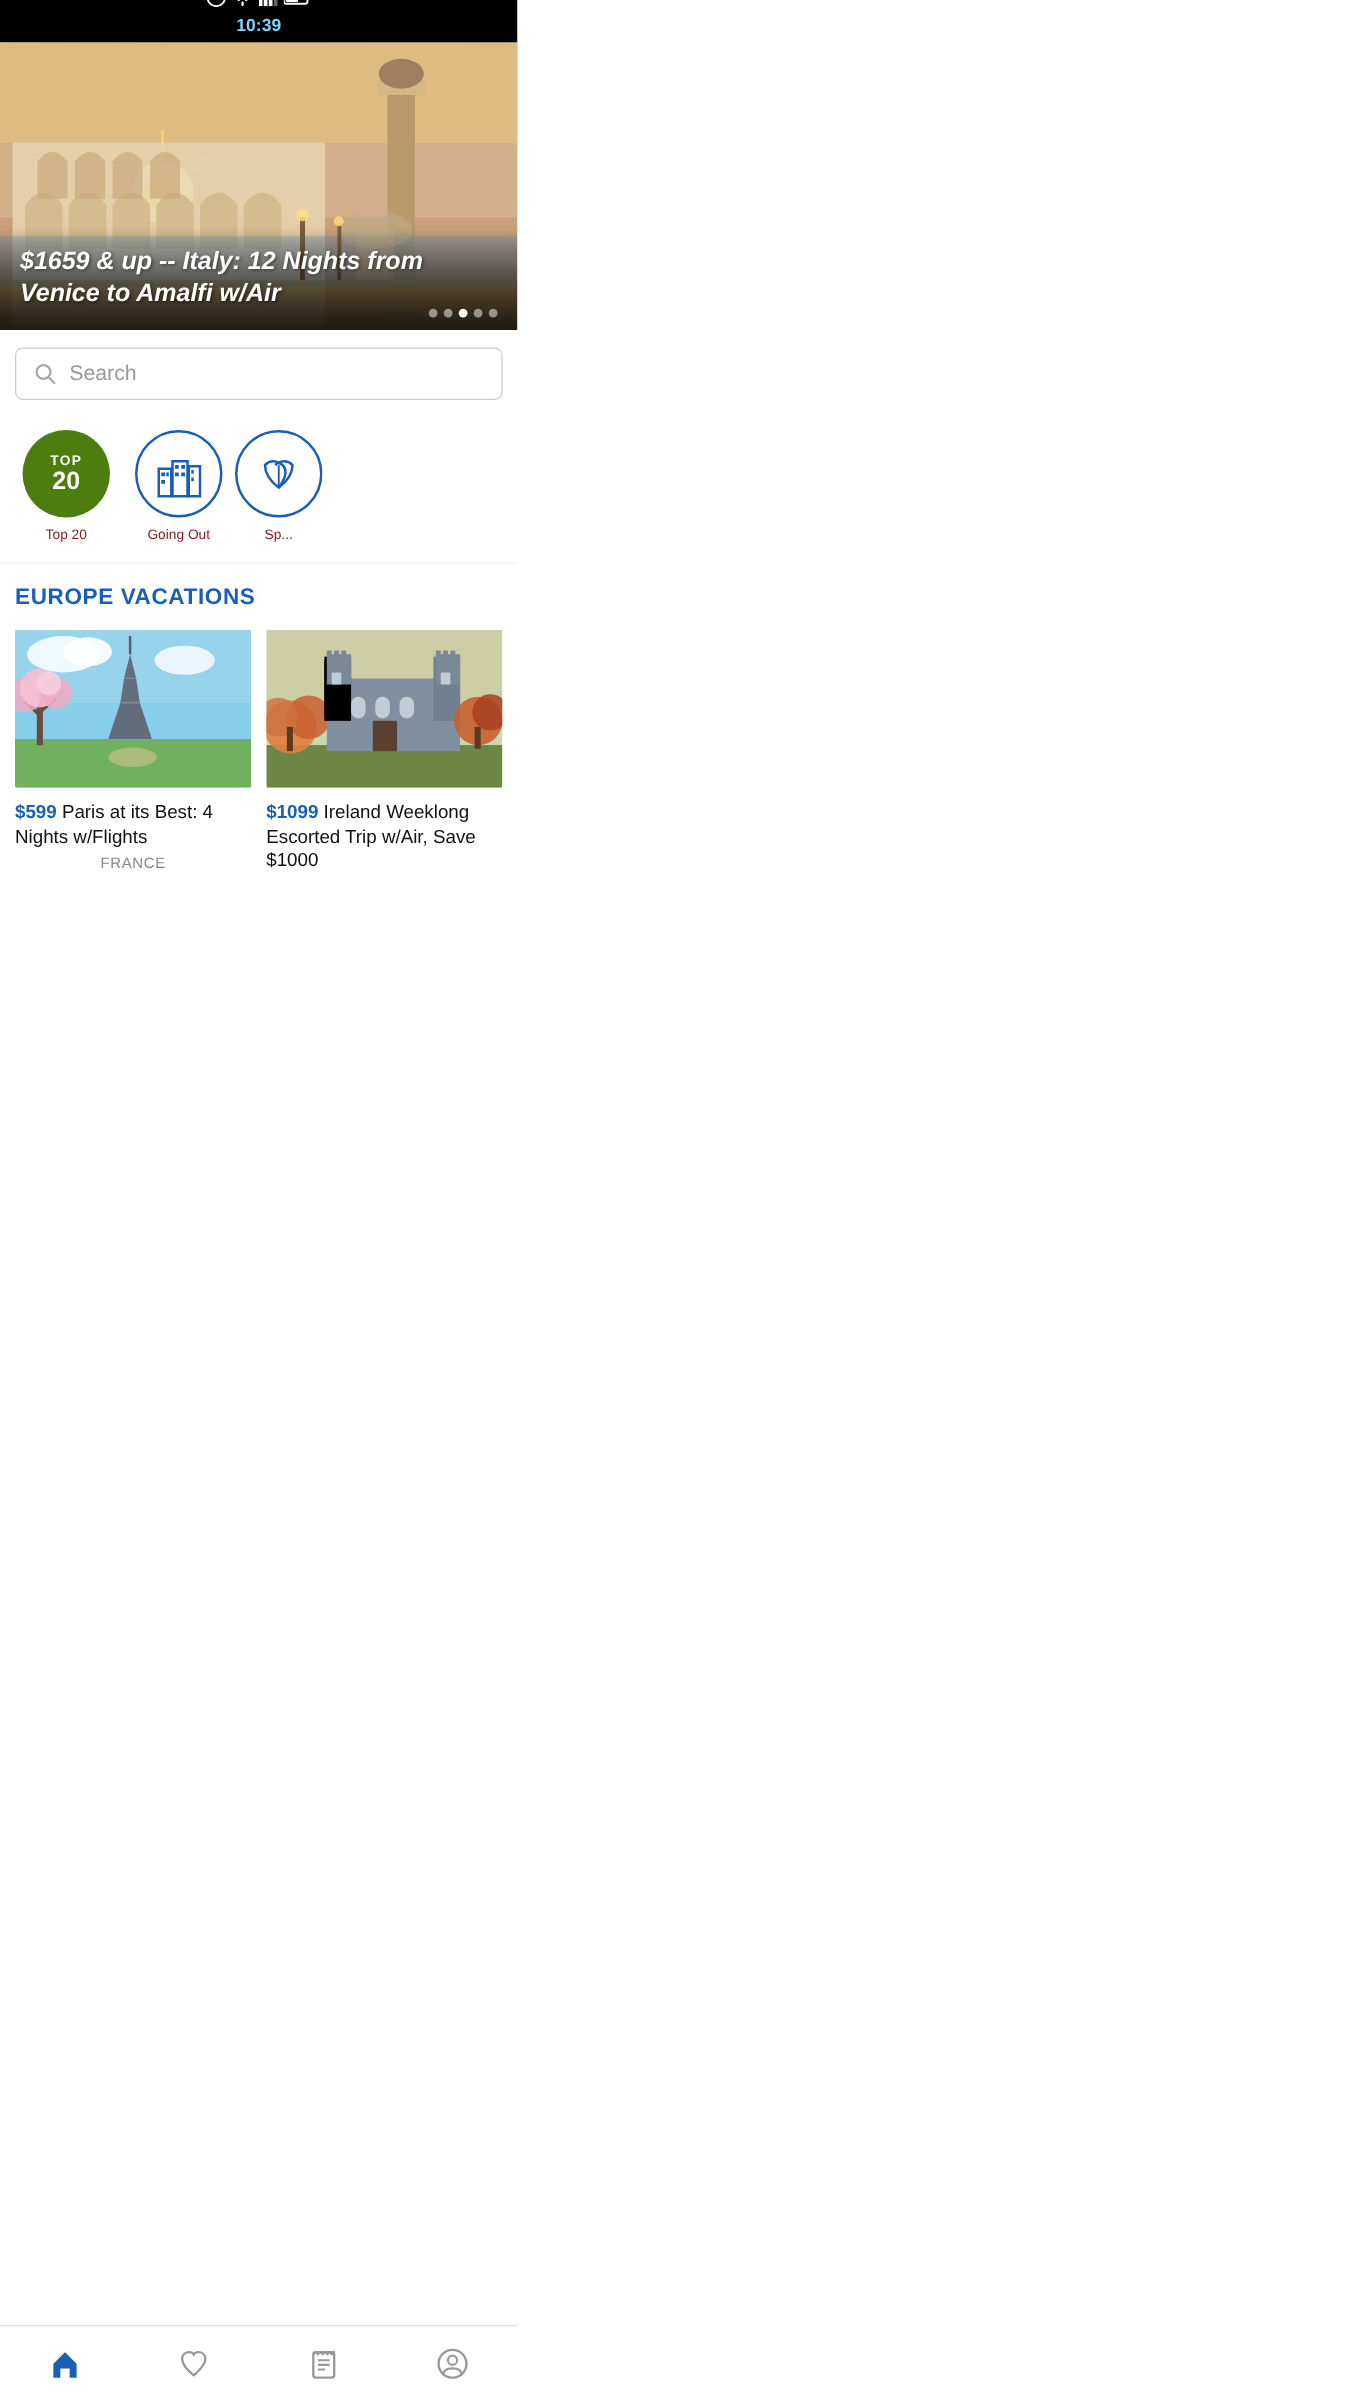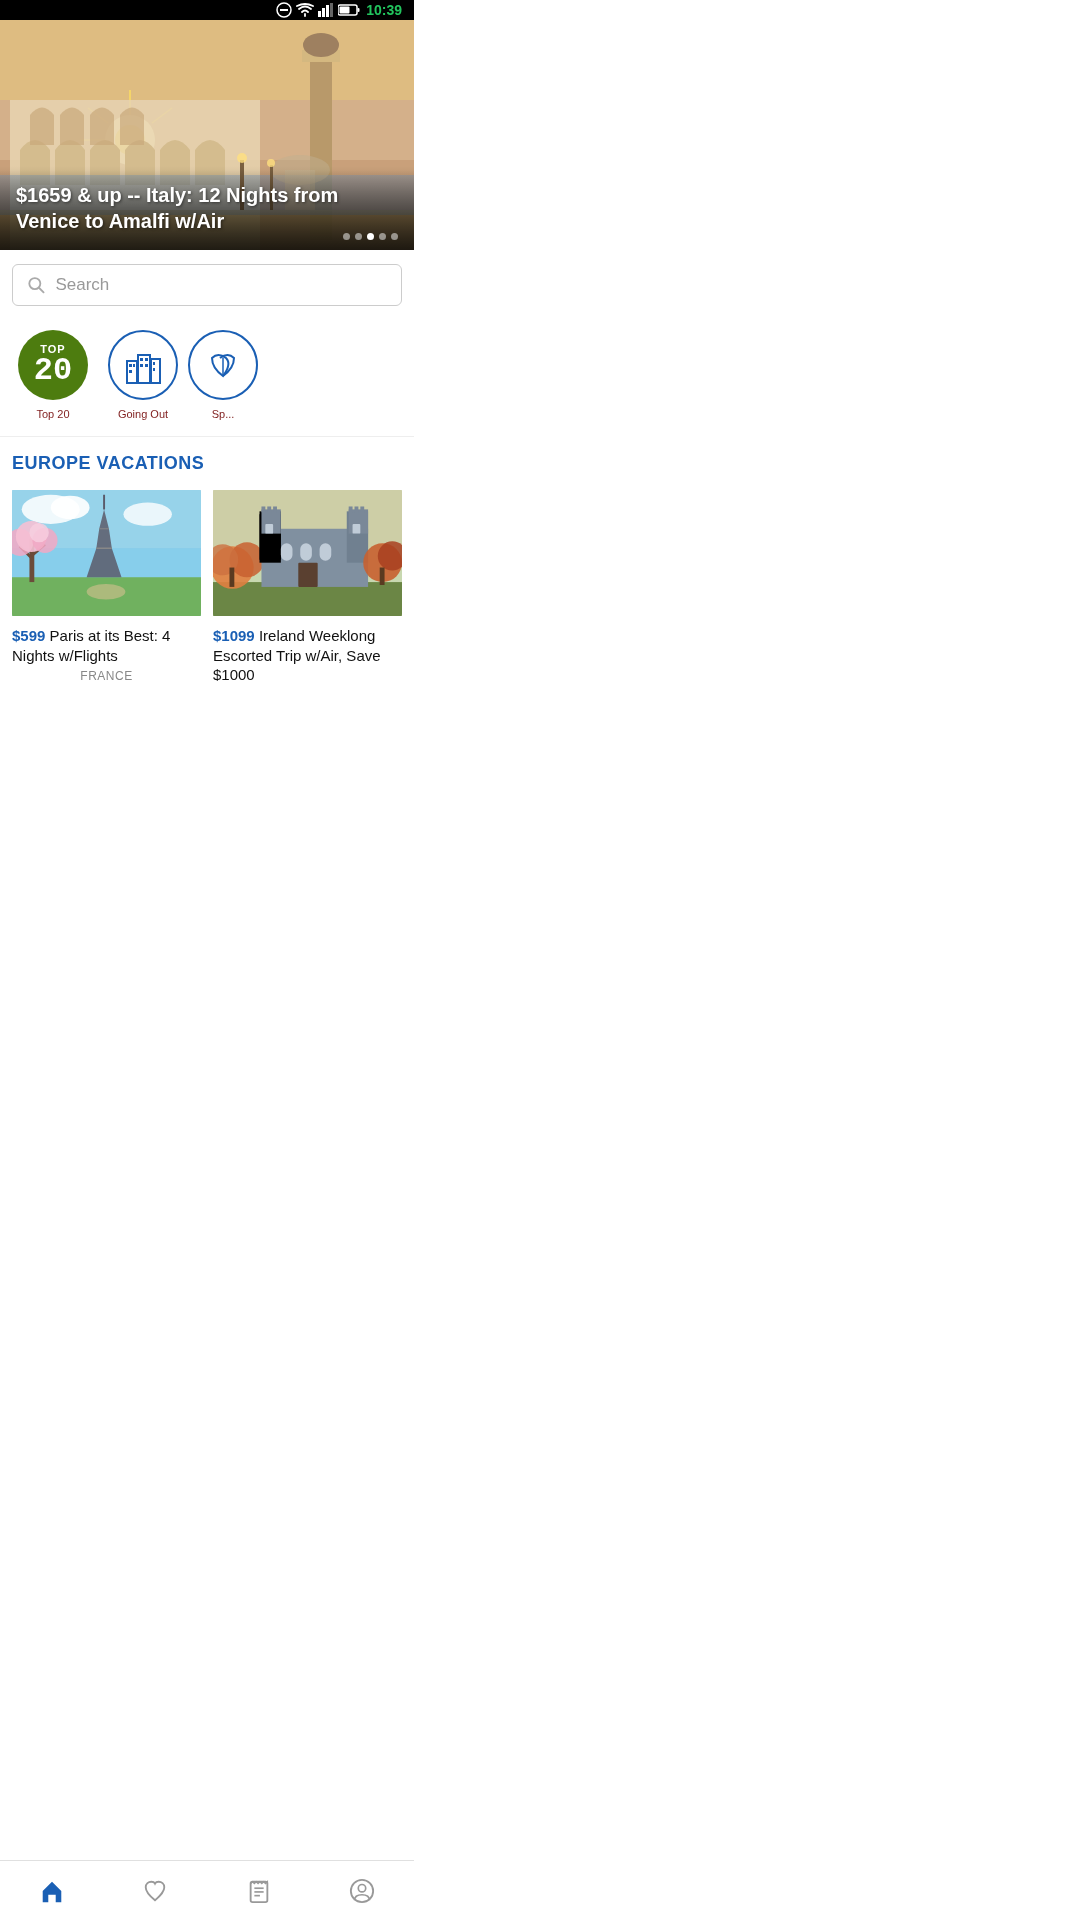--- a/index.html
+++ b/index.html
@@ -8,27 +8,28 @@
       width: 414px;
       min-height: 900px;
       font-family: -apple-system, BlinkMacSystemFont, 'Segoe UI', sans-serif;
       background: #fff;
       overflow-x: hidden;
     }
 
     
     .status-bar {
       background: #000;
-      color: #22c55e;
+      color: #7dd3fc;
       display: flex;
       justify-content: flex-end;
       align-items: center;
       padding: 6px 12px;
       gap: 6px;
-      height: 20px;
+      height: 34px;
+      flex-direction: column;
     }
     .status-bar .time {
       font-size: 14px;
       font-weight: 600;
     }
     .status-icons {
       display: flex;
       align-items: center;
       gap: 4px;
     }
@@ -44,20 +45,21 @@
       background: linear-gradient(135deg, #c9a97a 0%, #8b6f47 30%, #7a8fa8 70%, #b8c5d4 100%);
       overflow: hidden;
     }
     .hero-overlay {
       position: absolute;
       bottom: 0;
       left: 0;
       right: 0;
       padding: 16px;
       background: linear-gradient(transparent, rgba(0,0,0,0.5));
+      font-style: italic;
     }
     .hero-text {
       color: #fff;
       font-size: 20px;
       font-weight: 600;
       line-height: 1.3;
       text-shadow: 1px 1px 3px rgba(0,0,0,0.5);
     }
     .hero-dots {
       position: absolute;
@@ -145,24 +147,23 @@
       text-align: center;
       line-height: 1;
     }
     .top20-text .top-word {
       font-size: 11px;
       font-weight: 700;
       display: block;
       letter-spacing: 1px;
     }
     .top20-text .number {
-      font-size: 32px;
+      font-size: 20px;
       font-weight: 900;
       display: block;
-      font-family: Liberation Mono, monospace;
     }
 
     
     .section {
       padding: 16px 12px;
       background: #fff;
     }
     .section-title {
       font-size: 18px;
       font-weight: 700;

